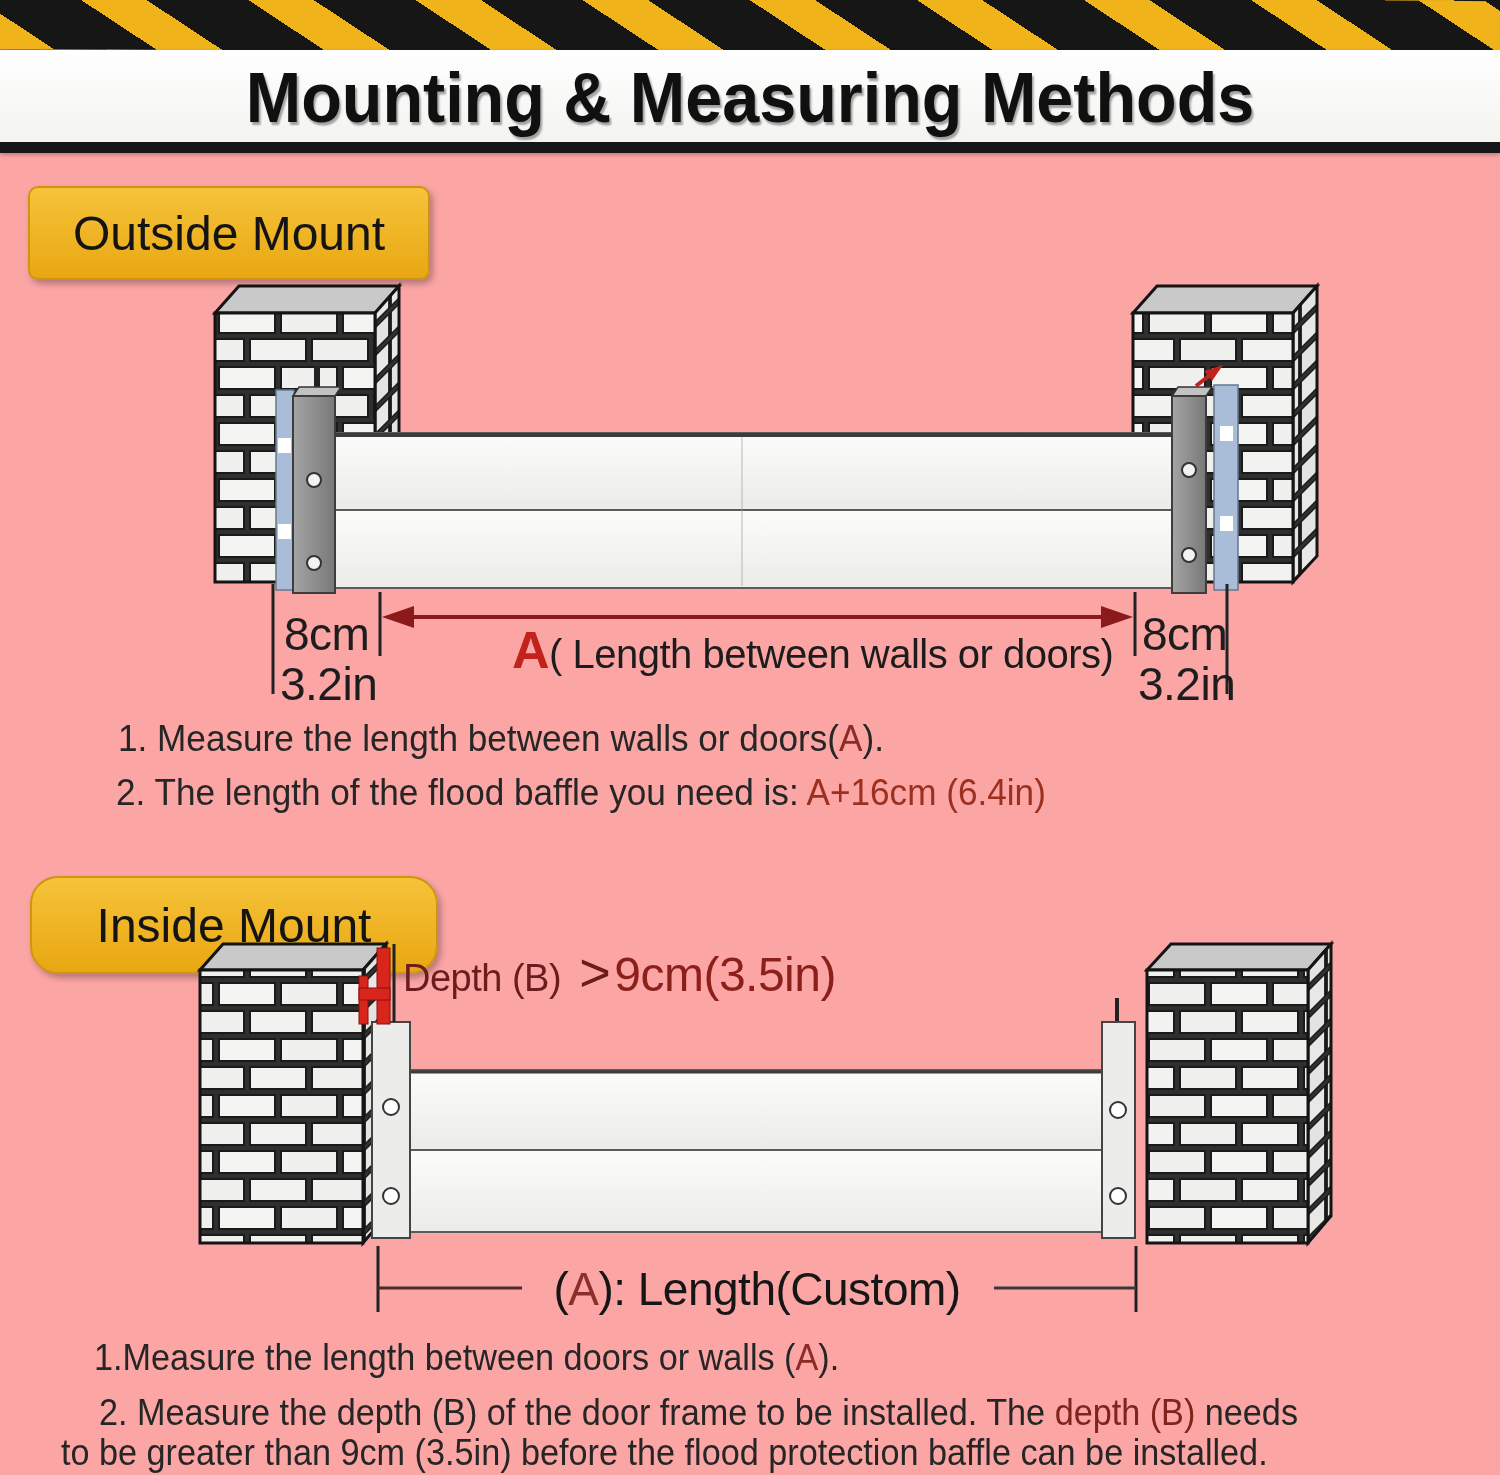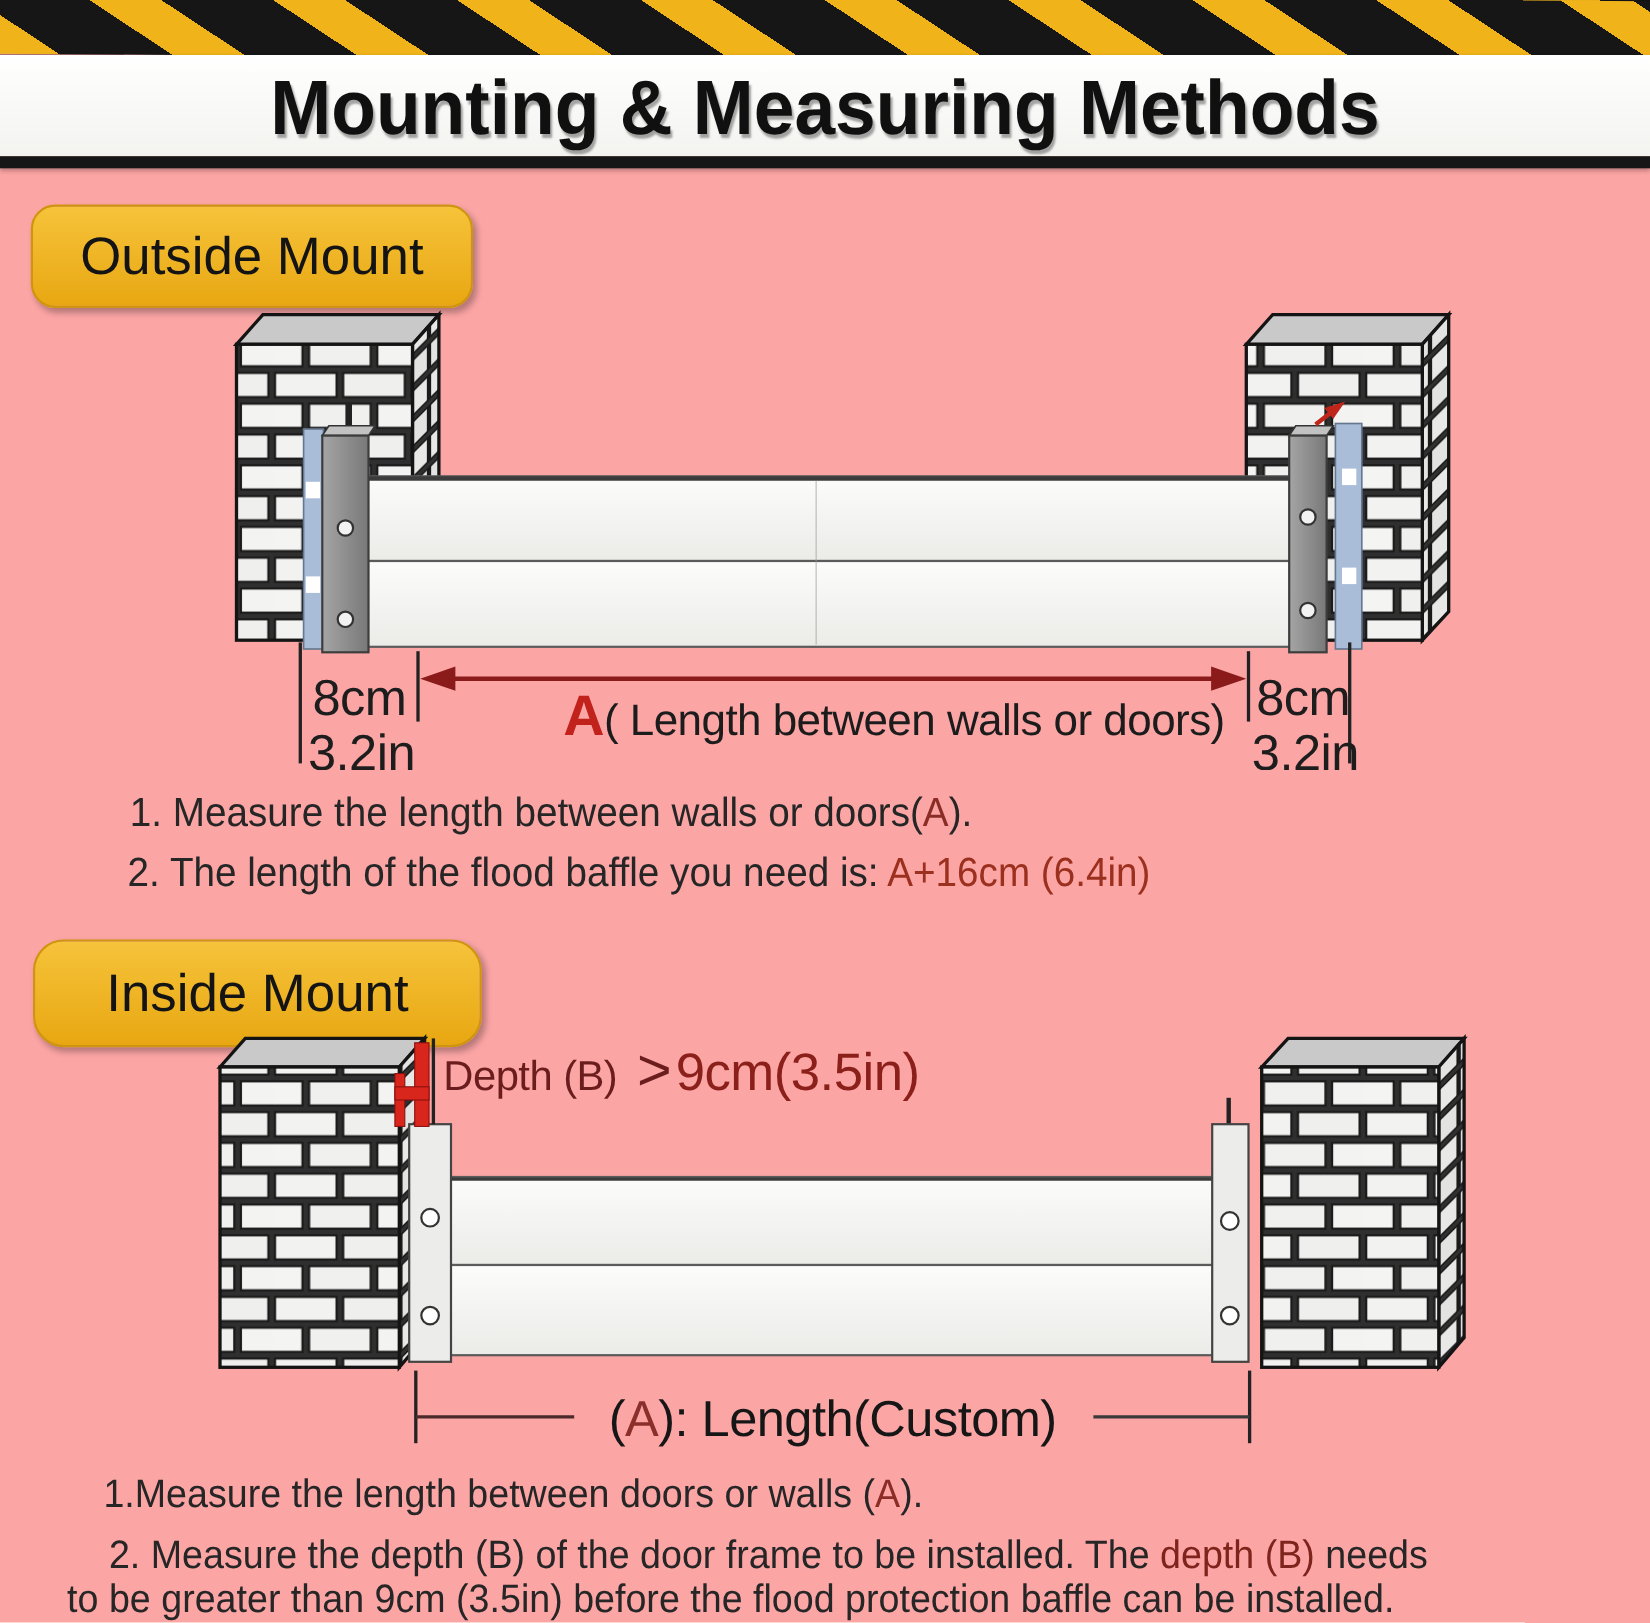--- a/index.html
+++ b/index.html
@@ -15,24 +15,24 @@
      background:repeating-linear-gradient(33deg,#f0b31a 0 36px,#161616 36px 92px);}
   .title-band{position:absolute;left:0;top:50px;width:100%;height:92px;
      background:linear-gradient(#ffffff,#f3f3f0);border-bottom:11px solid #161616;
      box-shadow:0 2px 4px rgba(0,0,0,.25);}
   .title-band h1{margin:0;text-align:center;line-height:96px;font-size:70px;font-weight:700;
      color:#101010;letter-spacing:0px;transform:scaleX(.95);
      text-shadow:2px 3px 2px rgba(0,0,0,.35);}
 
   
   .pill{position:absolute;display:flex;align-items:center;justify-content:center;
-     background:linear-gradient(#f6c33a,#e8a712);border:2px solid #cf9410;border-radius:22px;
+     background:linear-gradient(#f6c33a,#e8a712);border:2px solid #cf9410;border-radius:10px;
      box-shadow:3px 4px 6px rgba(0,0,0,.28);color:#141414;font-size:48px;}
   .pill-outside{left:28px;top:186px;width:398px;height:90px;}
-  .pill-inside{left:30px;top:854px;width:404px;height:94px;border-radius:28px;}
+  .pill-inside{left:30px;top:876px;width:404px;height:94px;border-radius:28px;}
 
   
   svg.diagram{position:absolute;left:0;pointer-events:none;}
   svg text{font-family:"Liberation Sans",sans-serif;letter-spacing:-0.5px;}
 
   
   .step{position:absolute;margin:0;white-space:nowrap;color:#262626;
      transform:scaleX(.95);transform-origin:0 50%;}
   .step-out{font-size:37px;}
   .step-in{font-size:36px;}

